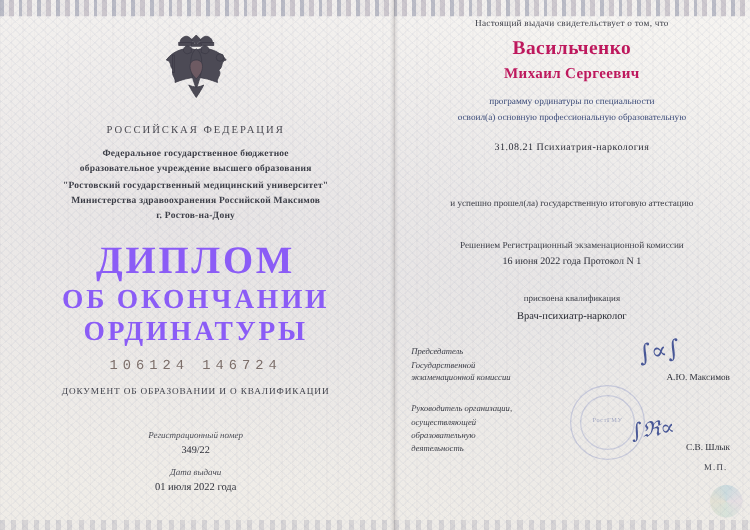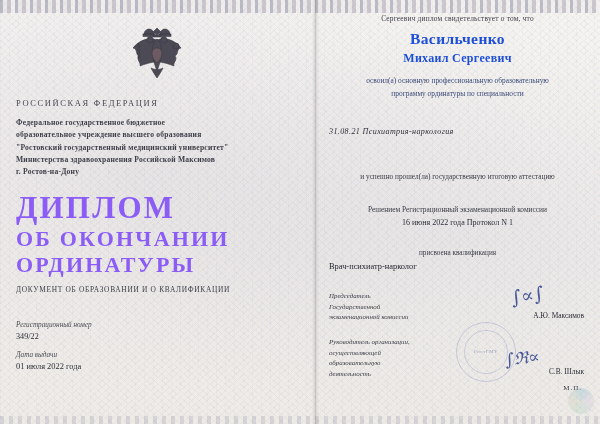--- a/index.html
+++ b/index.html
@@ -70,21 +70,21 @@
     pointer-events: none;
   }
   .page {
     position: absolute;
     top: 0; bottom: 0;
     box-sizing: border-box;
   }
   .left { left: 0; width: 313px; padding: 14px 16px 0 16px; }
   .right { left: 319px; width: 281px; padding: 14px 14px 0 10px; }
 
-  .center { }
+  .center { text-align: center; }
 
   
   .emblem {
     margin: 10px auto 8px auto;
     width: 60px;
     height: 66px;
     position: relative;
   }
   .emblem svg { display:block; }
 
@@ -139,38 +139,38 @@
   
   .r-intro {
     font-size: 7.4px;
     color: #3c3e47;
     text-align: center;
     letter-spacing: .2px;
   }
   .r-name {
     margin-top: 7px;
     text-align: center;
-    color: #1d4ed8;
+    color: #be185d;
   }
   .r-name .surname { display:block; font-size: 15.5px; font-weight: bold; letter-spacing: .4px; }
   .r-name .given { display:block; font-size: 12px; font-weight: bold; margin-top: 3px; letter-spacing: .3px; }
 
   .r-prog {
     margin-top: 9px;
     text-align: center;
     font-size: 7.4px;
     line-height: 1.7;
     color: #3a4a78;
   }
   .r-spec {
-    margin-top: 27px;
+    margin-top: 13px;
+    text-align: center;
     font-size: 8px;
     color: #2c2e38;
     letter-spacing: .4px;
-    font-style: italic;
   }
   .r-passed {
     margin-top: 36px;
     text-align: center;
     font-size: 7.3px;
     color: #3a3c45;
   }
   .r-decision {
     margin-top: 22px;
     text-align: center;
@@ -180,20 +180,21 @@
   }
   .r-decision .d2 { font-size: 8px; color: #2c2e38; }
   .r-assigned {
     margin-top: 18px;
     text-align: center;
     font-size: 7.2px;
     color: #3a3c45;
   }
   .r-qual {
     margin-top: 5px;
+    text-align: center;
     font-size: 8.4px;
     color: #23252e;
   }
 
   .sigblock {
     margin-top: 20px;
     position: relative;
     font-size: 6.9px;
     color: #3a3c45;
     line-height: 1.55;
@@ -322,45 +323,46 @@
       <span class="l">Министерства здравоохранения Российской Максимов</span>
       <span class="l">г. Ростов-на-Дону</span>
     </div>
 
     <div class="bigtitle">
       <span class="t1">ДИПЛОМ</span>
       <span class="t2">ОБ ОКОНЧАНИИ</span>
       <span class="t3">ОРДИНАТУРЫ</span>
     </div>
 
+    <div class="serial">106124  146724</div>
 
     <div class="subdoc">ДОКУМЕНТ ОБ ОБРАЗОВАНИИ И О КВАЛИФИКАЦИИ</div>
 
     <div class="regwrap">
       <span class="lbl">Регистрационный номер</span>
       <span class="val">349/22</span>
       <div class="gap"></div>
       <span class="lbl">Дата выдачи</span>
       <span class="val2">01 июля 2022 года</span>
     </div>
   </div>
 
   <div class="fold"></div>
 
   <div class="page right">
-    <div class="r-intro">Сергеевич диплом свидетельствует о том, что</div>
+    <div class="r-intro">Настоящий выдачи свидетельствует о том, что</div>
 
     <div class="r-name">
       <span class="surname">Васильченко</span>
       <span class="given">Михаил Сергеевич</span>
     </div>
 
     <div class="r-prog">
+      <div>программу ординатуры по специальности</div>
       <div>освоил(а) основную профессиональную образовательную</div>
-      <div>программу ординатуры по специальности</div>
     </div>
 
     <div class="r-spec">31.08.21 Психиатрия-наркология</div>
 
     <div class="r-passed">и успешно прошел(ла) государственную итоговую аттестацию</div>
 
     <div class="r-decision">
       <div>Решением Регистрационный экзаменационной комиссии</div>
       <div class="d2">16 июня 2022 года Протокол N 1</div>
     </div>

